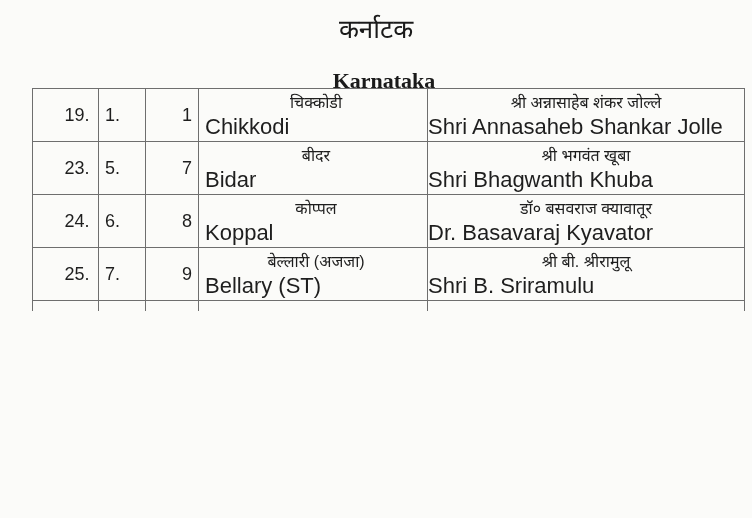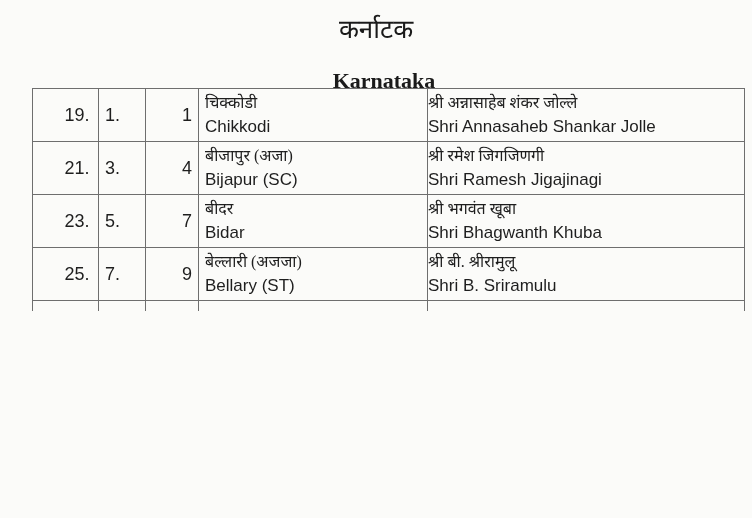--- a/index.html
+++ b/index.html
@@ -6,22 +6,22 @@
   body{width:752px;height:518px;background:#fbfbf9;overflow:hidden;position:relative;font-family:"Liberation Sans",sans-serif;color:#1e1e1e;}
   .title-hi{position:absolute;top:10px;left:0;width:752px;text-align:center;font-family:"DejaVu Sans",sans-serif;font-weight:normal;font-size:26px;color:#1a1a1a;}
   .title-en{position:absolute;top:44px;left:8px;width:752px;text-align:center;font-family:"Liberation Serif",serif;font-weight:bold;font-size:22px;color:#1a1a1a;margin-top:24px;}
   table{position:absolute;top:88px;left:32px;border-collapse:collapse;table-layout:fixed;}
   td{border:1.3px solid #6e6e6e;padding:0;height:52px;vertical-align:middle;}
   td.c1{width:42px;font-size:18px;padding-left:23px;text-align:center;}
   td.c2{width:40px;font-size:18px;padding-left:6px;}
   td.c3{width:46px;font-size:18px;text-align:right;padding-right:6px;}
   td.c4{width:222px;padding-left:6px;}
   td.c5{width:316px;padding-left:0;}
-  .hi{display:block;font-family:Liberation Serif, serif;font-size:16px;line-height:24px;height:24px;white-space:nowrap;}
-  .en{display:block;font-size:17px;line-height:24px;height:24px;white-space:nowrap;}
+  .hi{display:block;font-family:Liberation Sans, sans-serif;font-size:16px;line-height:24px;height:24px;white-space:nowrap;text-align:center;}
+  .en{display:block;font-size:22px;line-height:24px;height:24px;white-space:nowrap;}
   tr.partial td{height:10px;border-bottom:none;}
 </style>
 </head>
 <body>
 
 <div class="title-hi">कर्नाटक</div>
 <div class="title-en">Karnataka</div>
 
 <table>
   <tbody id="tbody">
@@ -32,43 +32,43 @@
         <td class="c4">
           <span class="hi">चिक्कोडी</span>
           <span class="en">Chikkodi</span>
         </td>
         <td class="c5">
           <span class="hi">श्री अन्नासाहेब शंकर जोल्ले</span>
           <span class="en">Shri Annasaheb Shankar Jolle</span>
         </td>
       </tr>
       <tr>
-        <td class="c1">21.</td>
-        <td class="c2">3.</td>
-        <td class="c3">4</td>
-        <td class="c4">
-          <span class="hi">बीजापुर (अजा)</span>
-          <span class="en">Bijapur (SC)</span>
-        </td>
-        <td class="c5">
-          <span class="hi">श्री रमेश जिगजिणगी</span>
-          <span class="en">Shri Ramesh Jigajinagi</span>
-        </td>
-      </tr>
-      <tr>
         <td class="c1">23.</td>
         <td class="c2">5.</td>
         <td class="c3">7</td>
         <td class="c4">
           <span class="hi">बीदर</span>
           <span class="en">Bidar</span>
         </td>
         <td class="c5">
           <span class="hi">श्री भगवंत खूबा</span>
           <span class="en">Shri Bhagwanth Khuba</span>
+        </td>
+      </tr>
+      <tr>
+        <td class="c1">24.</td>
+        <td class="c2">6.</td>
+        <td class="c3">8</td>
+        <td class="c4">
+          <span class="hi">कोप्पल</span>
+          <span class="en">Koppal</span>
+        </td>
+        <td class="c5">
+          <span class="hi">डॉ० बसवराज क्यावातूर</span>
+          <span class="en">Dr. Basavaraj Kyavator</span>
         </td>
       </tr>
       <tr>
         <td class="c1">25.</td>
         <td class="c2">7.</td>
         <td class="c3">9</td>
         <td class="c4">
           <span class="hi">बेल्लारी (अजजा)</span>
           <span class="en">Bellary (ST)</span>
         </td>

